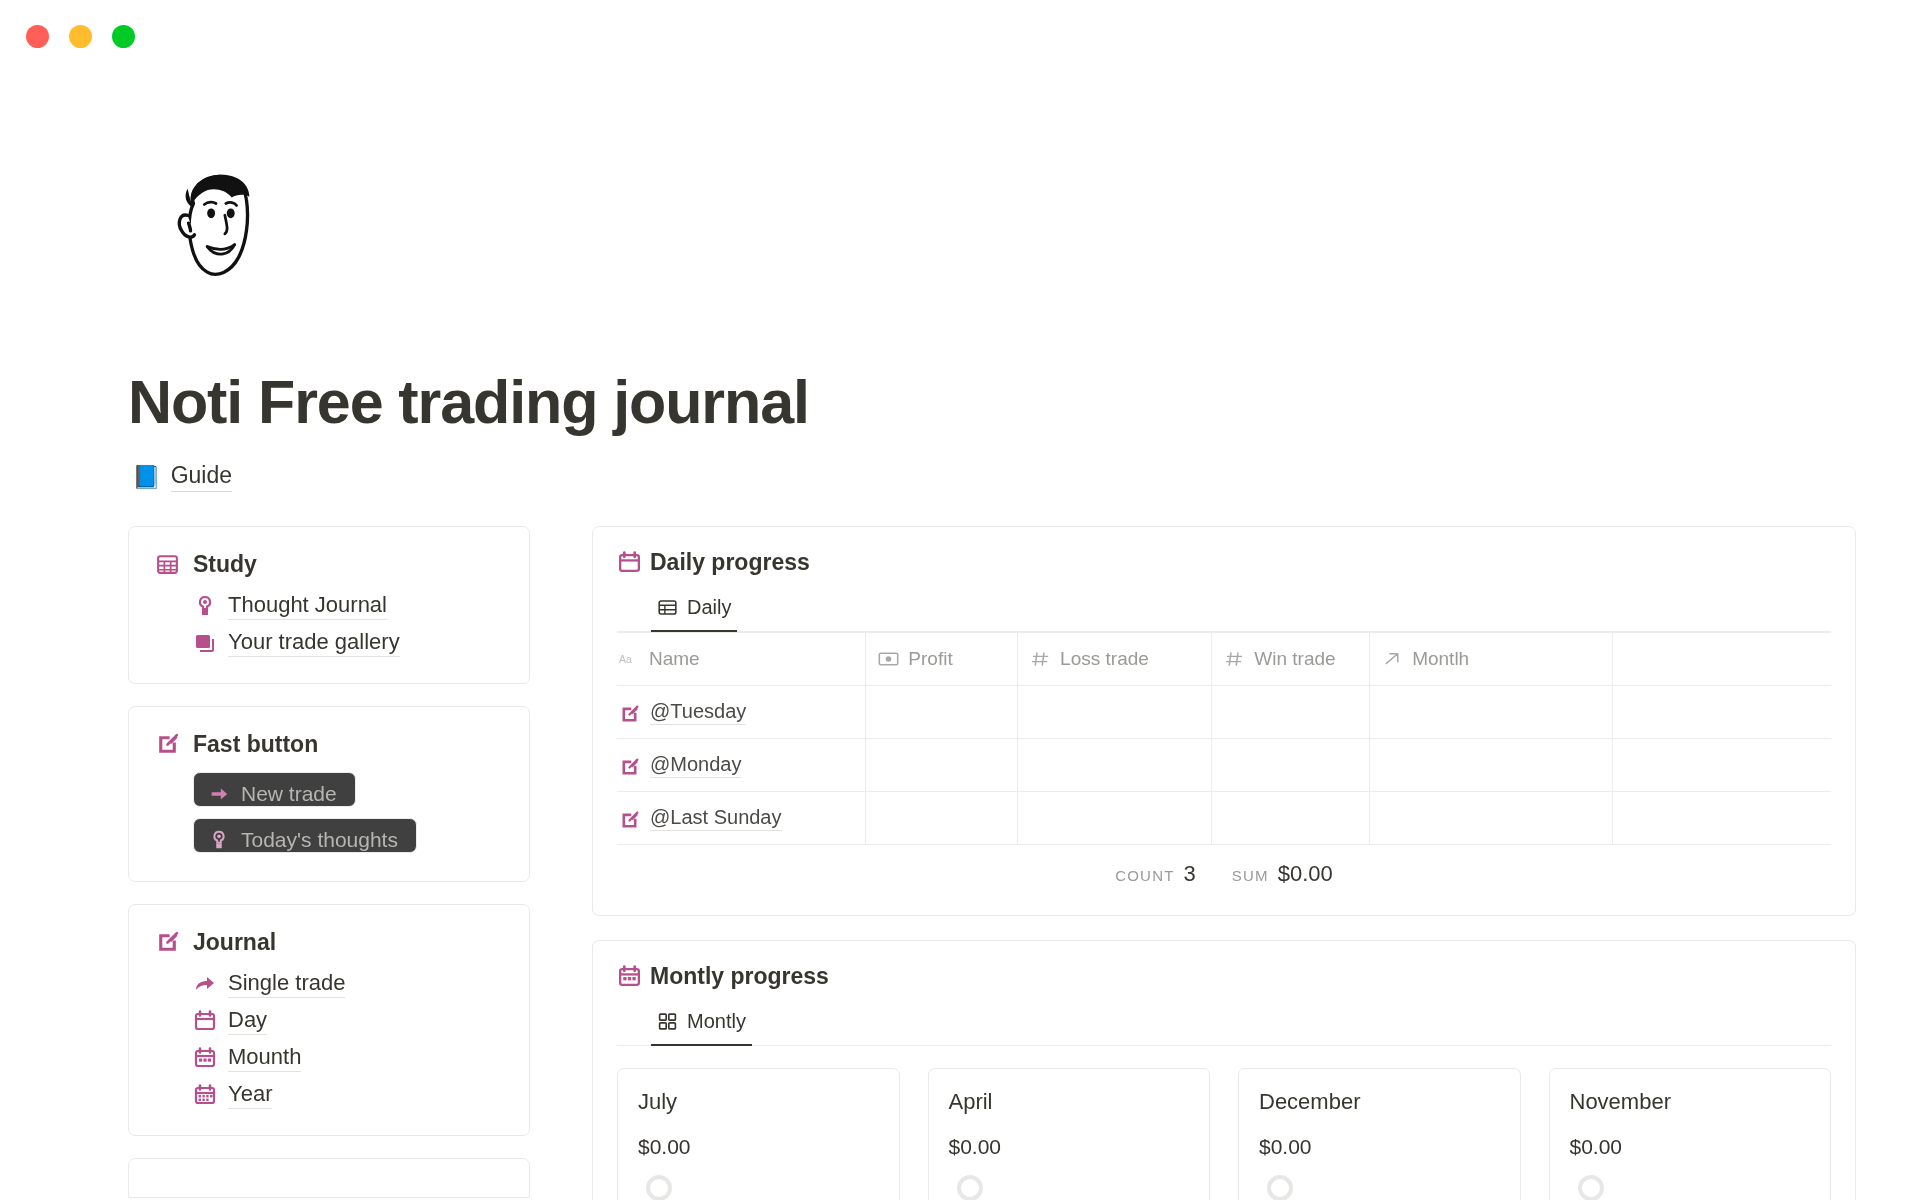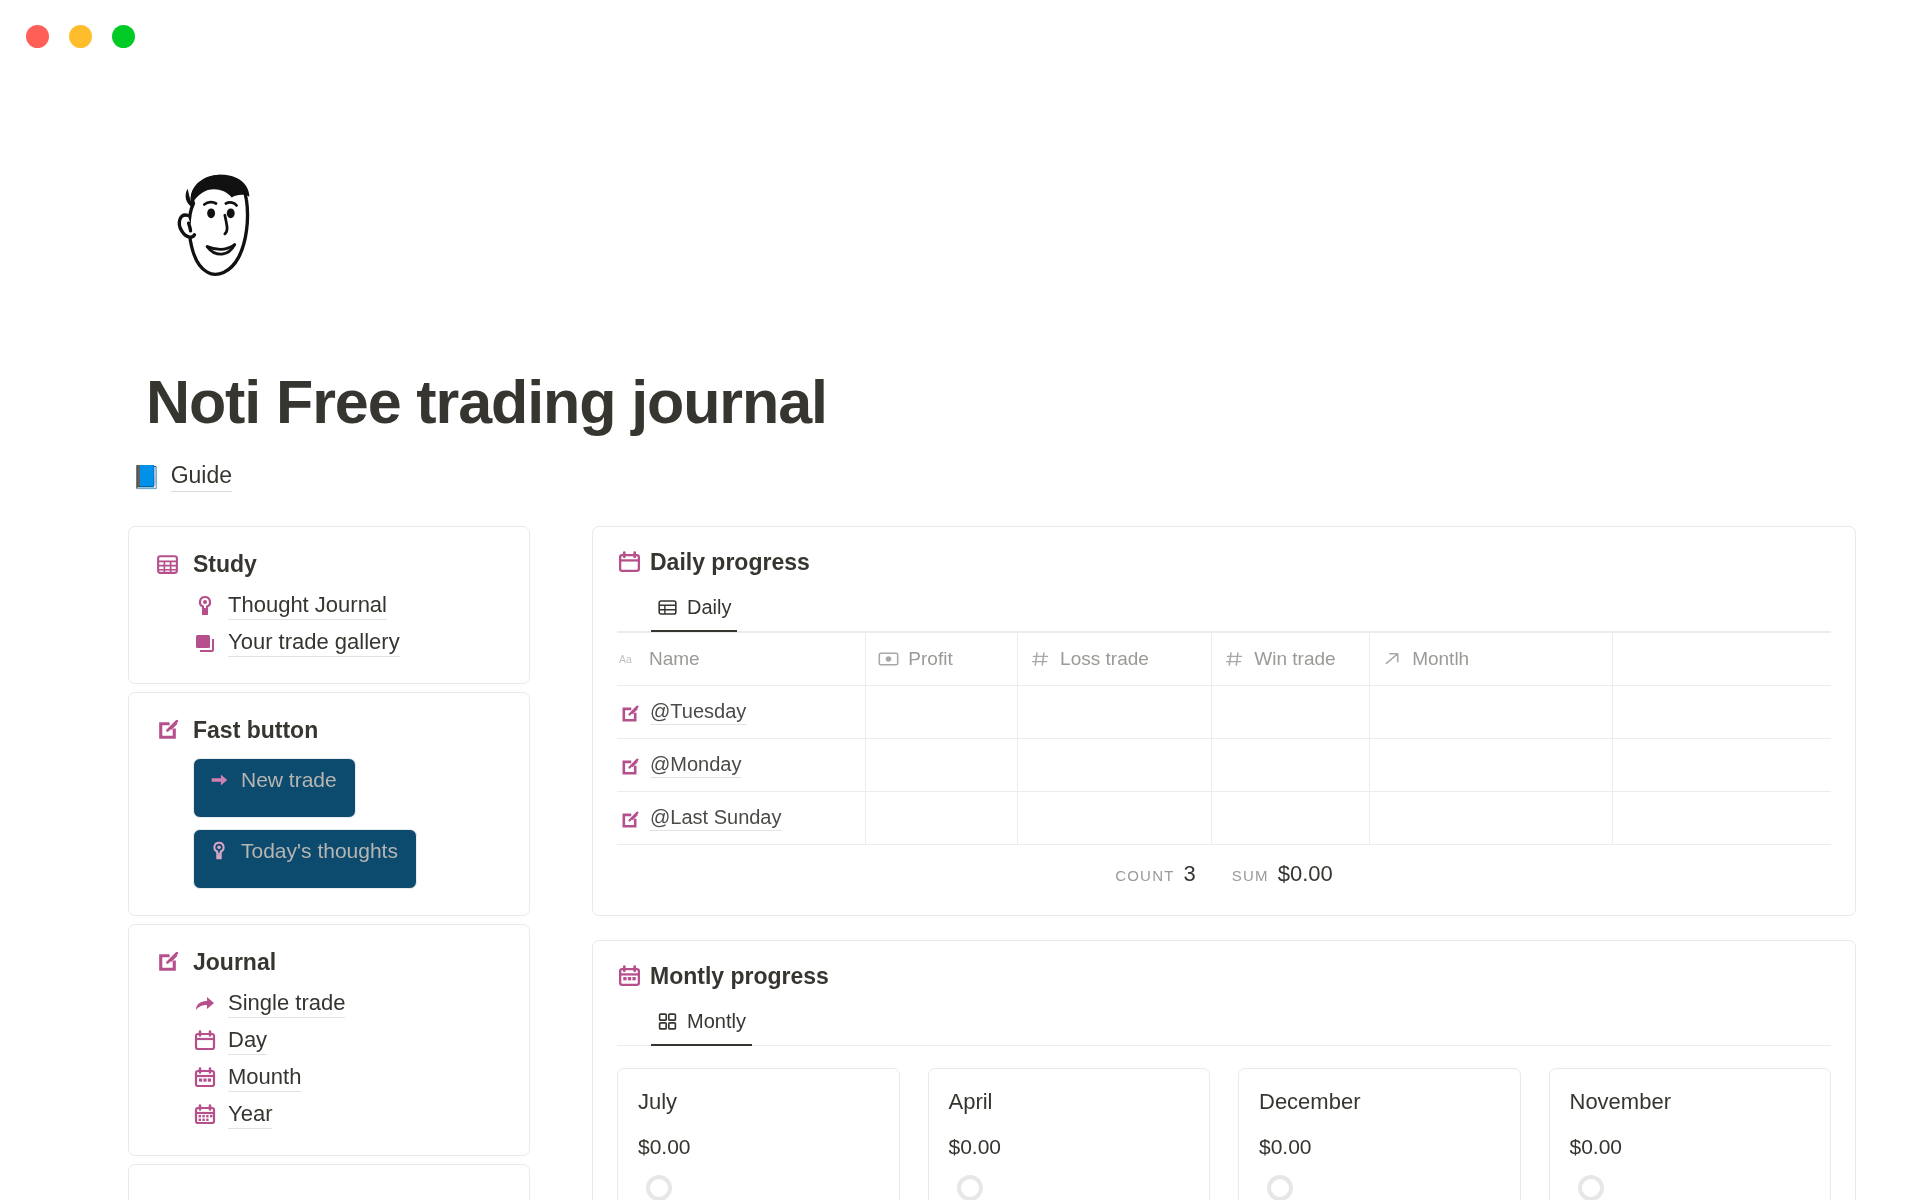--- a/index.html
+++ b/index.html
@@ -26,21 +26,21 @@
   .cover-icon { width: 98px; height: 128px; margin-top: 92px; margin-left: 40px; }
   .cover-icon svg { width: 100%; height: 100%; display: block; }
 
   h1.page-title {
     font-size: 61px;
     line-height: 1.12;
     font-weight: 700;
     letter-spacing: -1.1px;
     color: #37352f;
     margin-top: 76px;
-    margin-left: 18px;
+    margin-left: 0;
   }
 
   .guide-row {
     display: flex; align-items: center; gap: 10px;
     margin-top: 26px; margin-left: 4px;
   }
   .guide-emoji { font-size: 23px; line-height: 1; }
   .guide-link {
     font-size: 23px; color: #37352f;
     border-bottom: 1.5px solid #d9d8d4;
@@ -55,21 +55,21 @@
     margin-top: 34px;
   }
   .col-left  { width: 402px; flex: none; }
   .col-right { flex: 1; min-width: 0; }
 
   
   .card {
     border: 1px solid #e9e9e7;
     border-radius: 7px;
     padding: 24px 26px 26px 26px;
-    margin-bottom: 8px;
+    margin-bottom: 22px;
     background: #fff;
   }
   .card-head { display: flex; align-items: center; gap: 13px; }
   .card-head .ico { width: 25px; height: 25px; flex: none; }
   .card-head .ico svg { width: 100%; height: 100%; display: block; }
   .card-title { font-size: 23px; font-weight: 700; color: #37352f; }
 
   .card-list { margin-top: 14px; padding-left: 38px; }
   .card-list .item {
     display: flex; align-items: center; gap: 11px;
@@ -82,22 +82,22 @@
     font-size: 22px; color: #37352f;
     border-bottom: 1.5px solid #e3e2e0;
     padding-bottom: 1px;
   }
 
   
   .fastbtn-wrap { margin-top: 14px; padding-left: 38px; }
   .fastbtn {
     display: inline-flex; align-items: center; gap: 11px;
     border: 1px solid #ebebea; border-radius: 7px;
-    padding: 9px 18px 25px 14px;
-    margin-bottom: 11px; cursor: pointer; background: #0c4a6e;
+    padding: 9px 18px 0 14px;
+    margin-bottom: 11px; cursor: pointer; background: #404040;
   }
   .fastbtn:last-child { margin-bottom: 0; }
   .fastbtn .ico { width: 22px; height: 22px; flex: none; }
   .fastbtn .ico svg { width: 100%; height: 100%; display: block; }
   .fastbtn .lbl { font-size: 21px; color: #b6b5b2; white-space: nowrap; }
 
   
   .panel {
     border: 1px solid #e9e9e7;
     border-radius: 7px;

